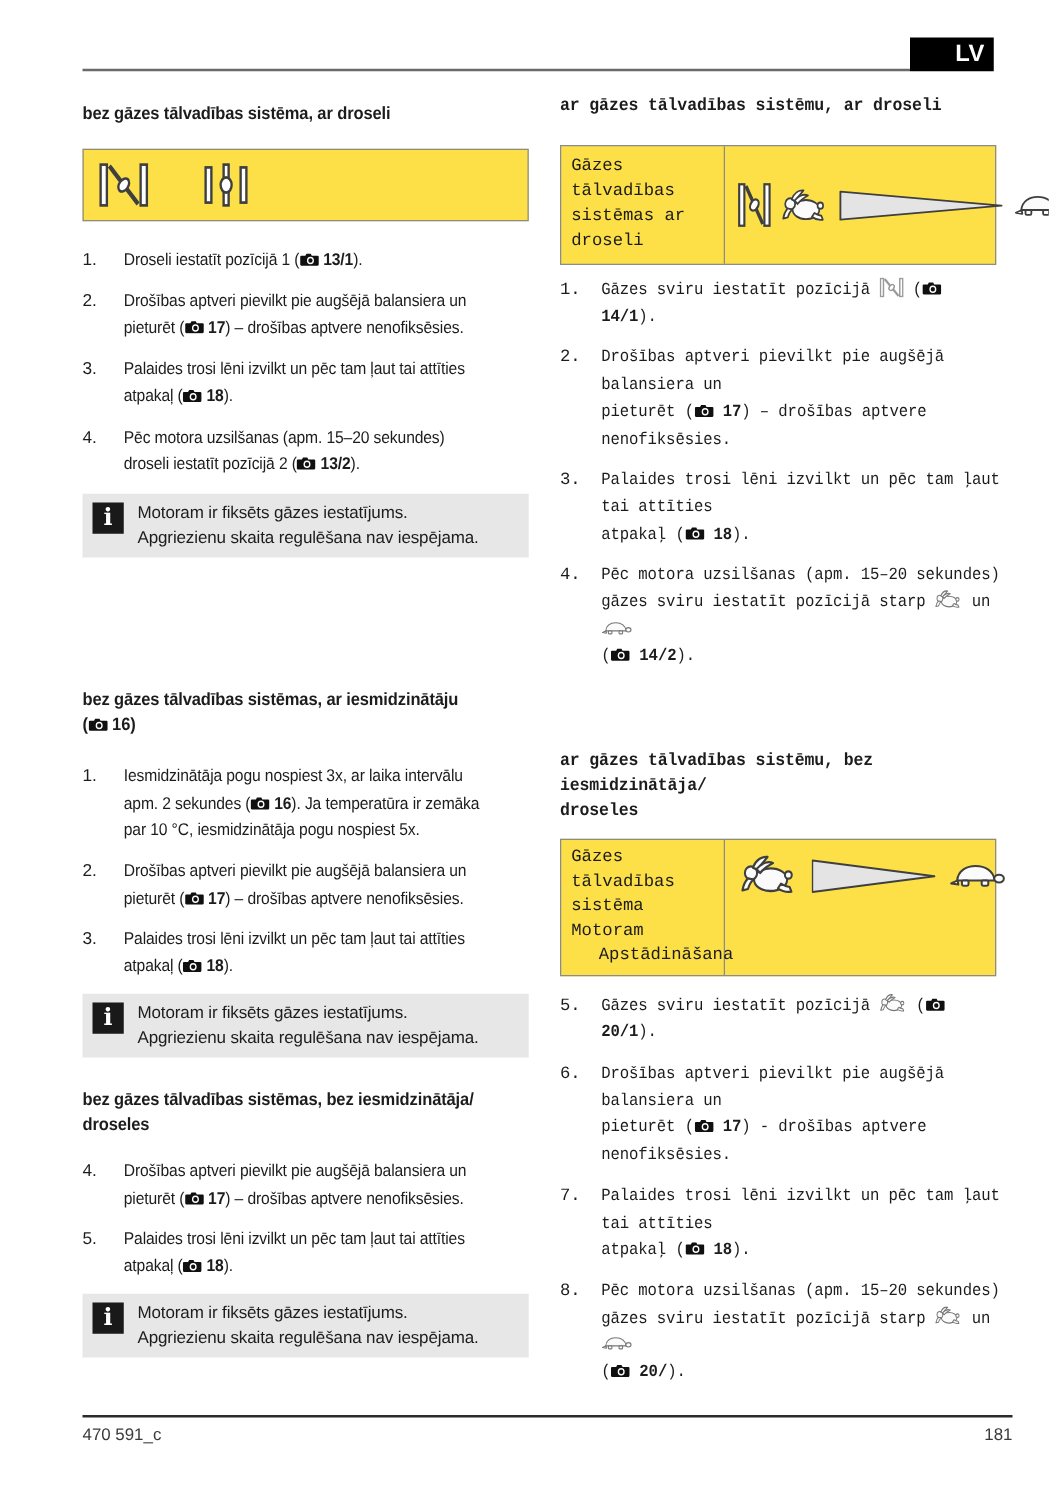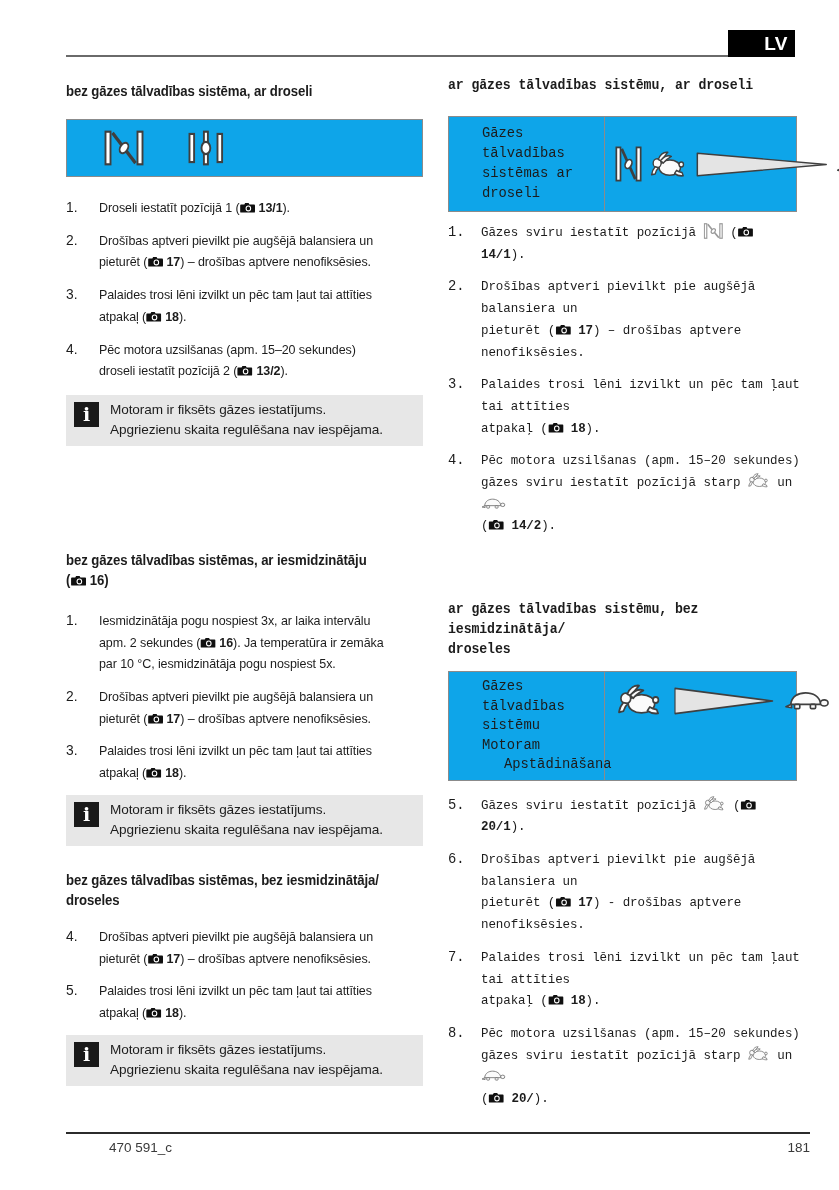--- a/index.html
+++ b/index.html
@@ -18,21 +18,21 @@
   .col-right{left:448px;width:349px;font-family:Liberation Mono, monospace;}
 
   .doc-title{font-size:17.5px;font-weight:bold;margin:9px 0 0 0;line-height:20px;letter-spacing:-.1px;}
   .sec-h{font-weight:bold;font-size:14.2px;line-height:20px;letter-spacing:-.1px;white-space:pre-wrap;
     width:378px;transform:scaleX(.93);transform-origin:0 0;}
   .mt-sub1{margin-top:19px;}
   .mt-tbl1{margin-top:18px;}
   .mt-list1{margin-top:20px;}
 
   
-  .tbl{border:1.6px solid #8b8b8b;display:flex;box-sizing:border-box;width:100%;background:#0ea5e9;padding-left:25px;}
+  .tbl{border:1.6px solid #8b8b8b;display:flex;box-sizing:border-box;width:100%;background:#fde047;}
   .tbl .lcell{width:131px;flex:none;border-right:1.6px solid #8b8b8b;box-sizing:border-box;
     padding:7px 8px;font-size:13.8px;line-height:20px;}
   .tbl .icell{flex:1;display:flex;align-items:center;box-sizing:border-box;}
   .trow2{display:flex;gap:18px;}
   .tbl1-left{min-height:58px;}
   .tbl1-left .icell{gap:42px;padding-left:12px;}
   .tbl1-right{min-height:50px;}
   .tbl1-right .icell{gap:8px;padding:4px 10px;}
   .tbl2-right .lcell{line-height:19.5px;padding:5px 8px;}
   .tbl2-right .icell{align-items:flex-start;gap:10px;padding:12px 12px 0 12px;}
@@ -84,21 +84,21 @@
 
   .h-r1{margin-top:13px;}
   .tbl-r1{margin-top:21px;}
   .list-r1{margin-top:10px;}
   .h-r2{margin-top:62px;}
   .tbl-r2{margin-top:12px;}
   .list-r2{margin-top:14px;}
 
   
   .foot-rule{position:absolute;left:66px;right:29px;top:1132px;height:2px;background:#2b2b2b;}
-  .foot-left{position:absolute;left:66px;top:1140px;font-size:13.5px;color:#3a3a3a;margin-left:43px;}
+  .foot-left{position:absolute;left:66px;top:1140px;font-size:13.5px;color:#3a3a3a;}
   .foot-right{position:absolute;right:29px;top:1140px;font-size:13.5px;color:#3a3a3a;}
 </style>
 </head>
 <body>
 
 <div class="page">
 
   <div class="top-rule"></div>
   <div class="lv-badge">LV</div>
 
@@ -372,21 +372,21 @@
               </svg></span> <b>14/2</b>).</span>
         </div>
       </div>
 
     <div class="sec-h h-r2">ar gāzes tālvadības sistēmu, bez iesmidzinātāja/
 droseles</div>
 
     <div class="tbl tbl2-right tbl-r2">
       <div class="lcell">
         <div>Gāzes tālvadības</div>
-        <div>sistēmu</div>
+        <div>sistēma</div>
         <div>Motoram</div>
         <div class="indent">Apstādināšana</div>
       </div>
       <div class="icell">
         <span class="tic tic-hare-r2">
             <svg viewBox="0 0 48 30" preserveAspectRatio="none">
               <g fill="#fbfbfb" stroke="currentColor" stroke-width="1.7" stroke-linejoin="round">
                 <ellipse cx="25" cy="18.5" rx="13.5" ry="8.5"></ellipse>
                 <circle cx="9" cy="13.5" r="5"></circle>
                 <path d="M10.5 9.5 C13 3.5 18 1 22.5 1.5 C19 5.5 16 8.5 14 11 Z"></path>

